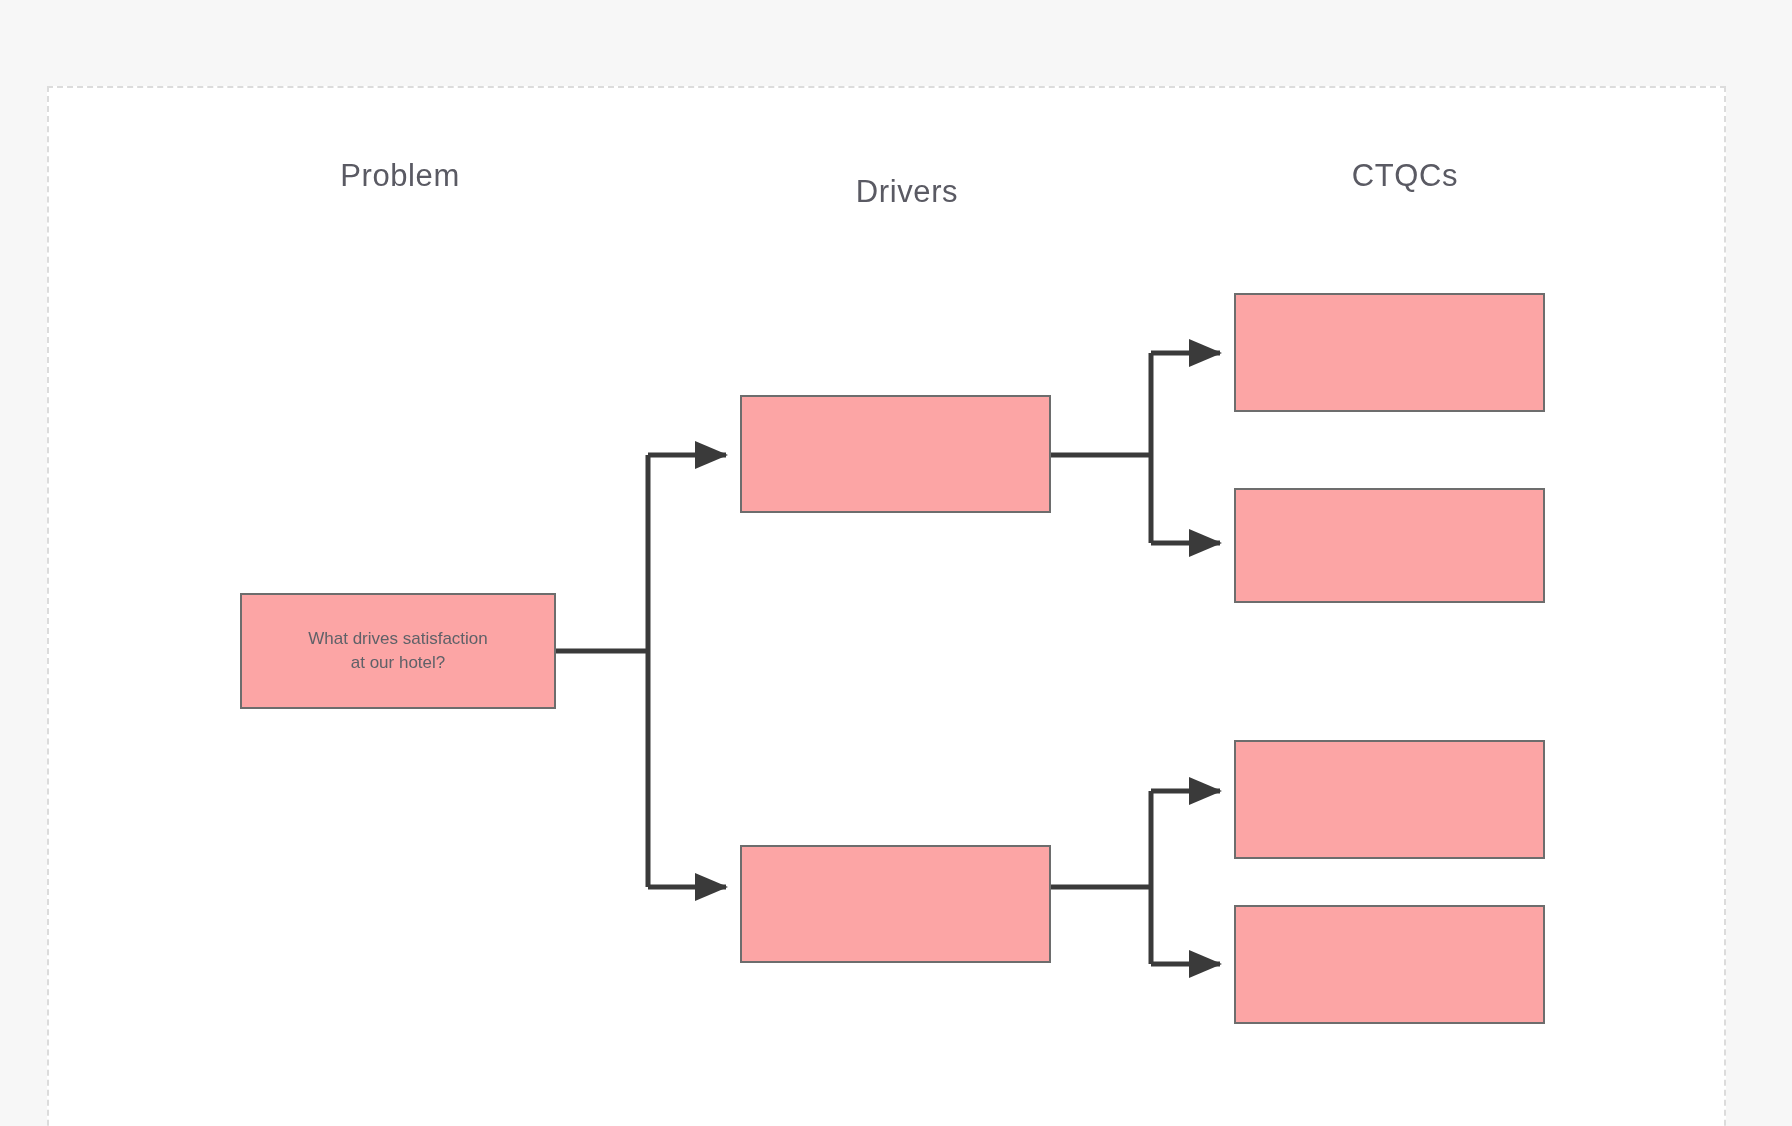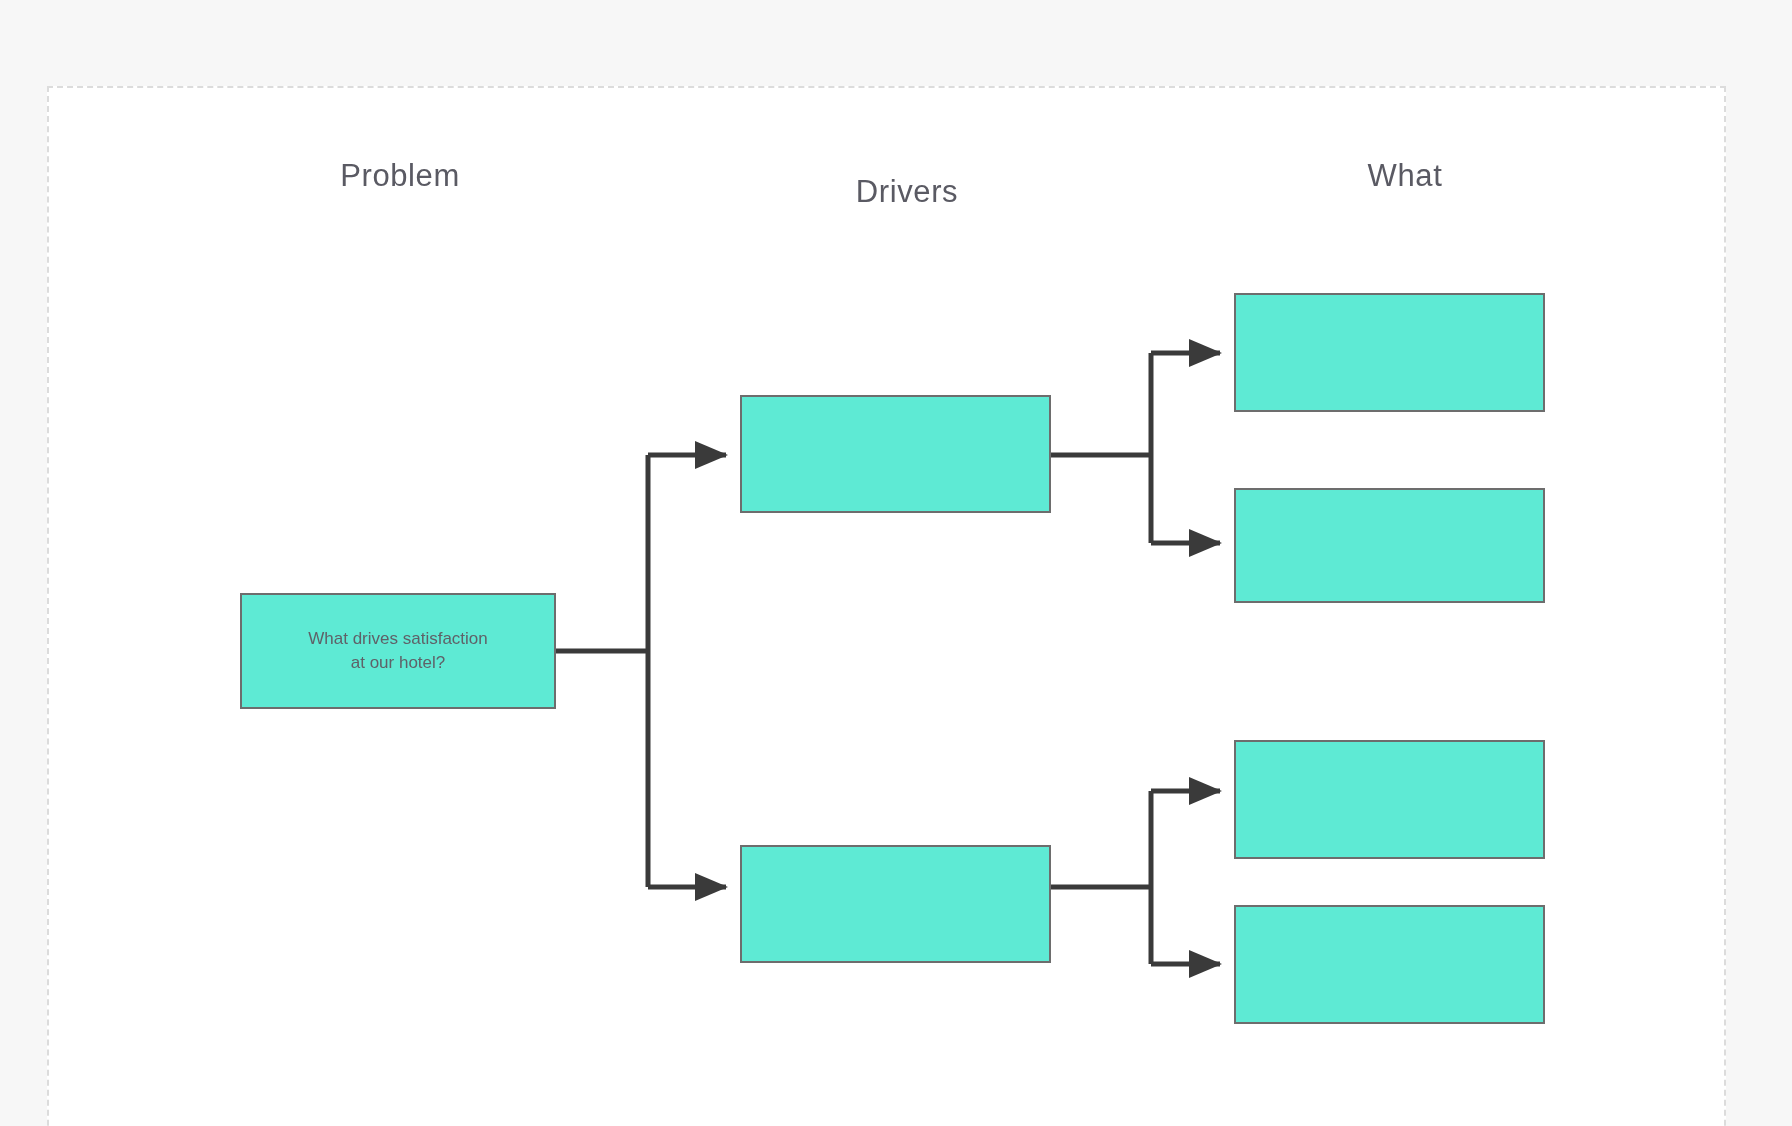--- a/index.html
+++ b/index.html
@@ -44,21 +44,21 @@
     transform: translateX(-50%);
     line-height: 1;
   }
   #header-problem { left: 400px; top: 160px; }
   #header-drivers { left: 907px; top: 176px; }
   #header-ctqcs   { left: 1405px; top: 160px; }
 
   
   .node-box {
     position: absolute;
-    background: #5eead4;
+    background: #fca5a5;
     border: 2px solid #6d6d6d;
     box-sizing: border-box;
     display: flex;
     align-items: center;
     justify-content: center;
     padding: 6px 14px;
     z-index: 3;
   }
   .node-text {
     font-size: 17px;
@@ -99,21 +99,21 @@
 </style>
 </head>
 <body>
 
 <div id="canvas-root">
 
   <div id="diagram-frame"></div>
 
   <div class="column-header" id="header-problem">Problem</div>
   <div class="column-header" id="header-drivers">Drivers</div>
-  <div class="column-header" id="header-ctqcs">What</div>
+  <div class="column-header" id="header-ctqcs">CTQCs</div>
 
   <svg id="connector-layer" viewBox="0 0 1792 1126" width="1792" height="1126" xmlns="http://www.w3.org/2000/svg">
     <defs>
       <marker id="arrowhead" markerWidth="7" markerHeight="7" refX="6.2" refY="3" orient="auto" markerUnits="strokeWidth">
         <path d="M0,0.2 L6.6,3 L0,5.8 Z" fill="#3a3a3a"></path>
       </marker>
     </defs>
 
     <g>
       <path d="M556,651 L648,651" stroke="#3a3a3a" stroke-width="5" fill="none"></path>

